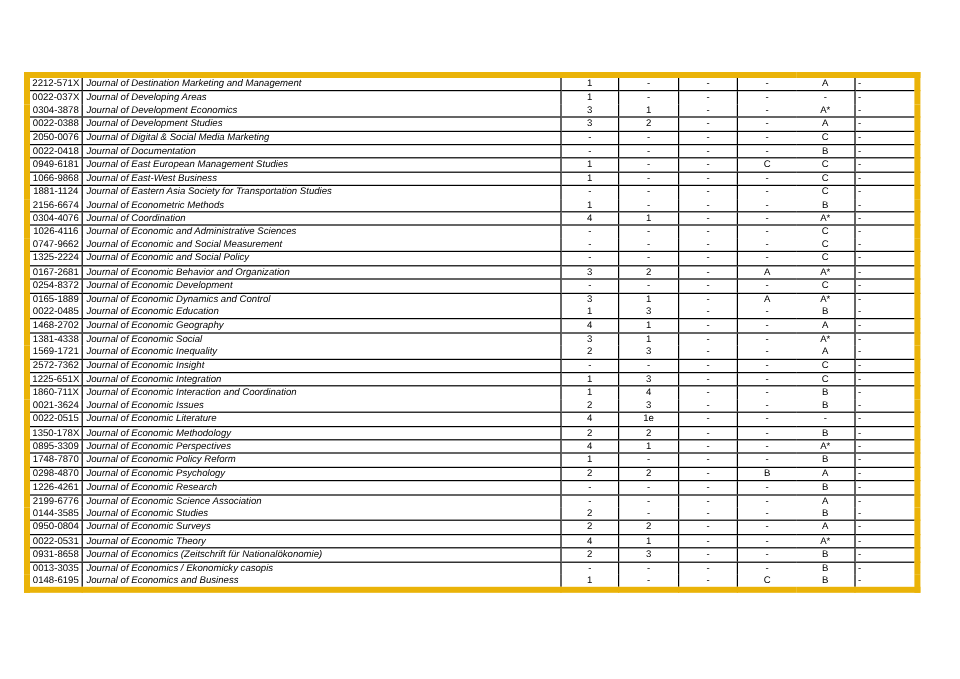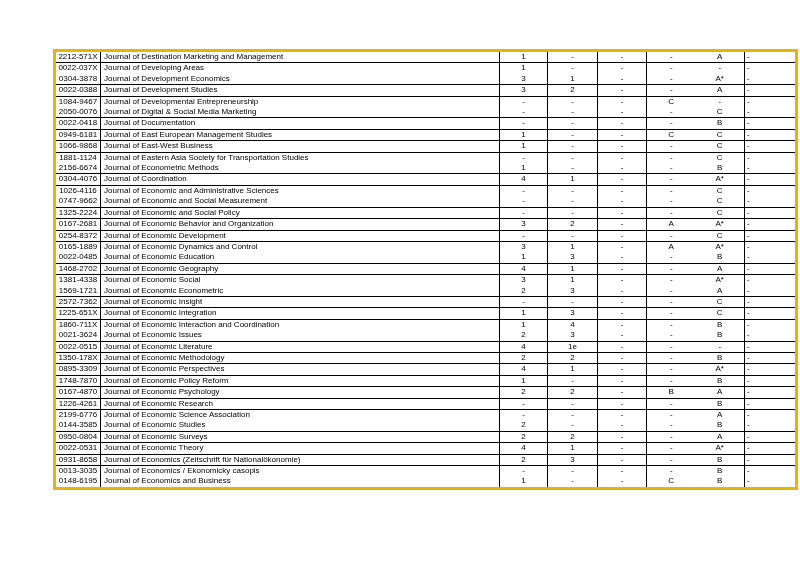--- a/index.html
+++ b/index.html
@@ -11,44 +11,43 @@
     position: relative;
     width: 800px;
     height: 566px;
     background: #ffffff;
     overflow: hidden;
     font-family: "Liberation Sans", sans-serif;
   }
   table.jql {
     position: absolute;
     left: 20px;
-    top: 49px;
+    top: 60px;
     width: 742px;
     border-collapse: collapse;
     table-layout: fixed;
-    border: 3px solid #eab308;
-    margin-left: 33px;
+    border: 5px solid #eab308;
   }
   table.jql td {
     font-size: 8px;
     line-height: 10.4px;
     height: 10.4px;
     padding: 0;
     color: #000000;
     white-space: nowrap;
     overflow: hidden;
     border-left: 1px solid #000000;
     vertical-align: middle;
   }
   
   table.jql td.c5 { border-left: none; }
   table.jql tr.group-end td { border-bottom: 1px solid #000000; }
 
   table.jql td.issn { text-align: center; }
-  table.jql td.name { text-align: left; padding-left: 3px; }
+  table.jql td.name { text-align: left; padding-left: 3px; font-style: italic; }
   table.jql td.c1,
   table.jql td.c2,
   table.jql td.c3,
   table.jql td.c4,
   table.jql td.c5 { text-align: center; }
   table.jql td.c6 { text-align: left; padding-left: 2px; }
 
   col.w-issn { width: 46px; }
   col.w-name { width: 399px; }
   col.w-c1 { width: 48px; }
@@ -107,30 +106,20 @@
         <tr class="group-end">
           <td class="issn">0022-0388</td>
           <td class="name">Journal of Development Studies</td>
           <td class="c1">3</td>
           <td class="c2">2</td>
           <td class="c3">-</td>
           <td class="c4">-</td>
           <td class="c5">A</td>
           <td class="c6">-</td>
         </tr>
-        <tr>
-          <td class="issn">1084-9467</td>
-          <td class="name">Journal of Developmental Entrepreneurship</td>
-          <td class="c1">-</td>
-          <td class="c2">-</td>
-          <td class="c3">-</td>
-          <td class="c4">C</td>
-          <td class="c5">-</td>
-          <td class="c6">-</td>
-        </tr>
         <tr class="group-end">
           <td class="issn">2050-0076</td>
           <td class="name">Journal of Digital &amp; Social Media Marketing</td>
           <td class="c1">-</td>
           <td class="c2">-</td>
           <td class="c3">-</td>
           <td class="c4">-</td>
           <td class="c5">C</td>
           <td class="c6">-</td>
         </tr>
@@ -279,21 +268,21 @@
           <td class="name">Journal of Economic Social</td>
           <td class="c1">3</td>
           <td class="c2">1</td>
           <td class="c3">-</td>
           <td class="c4">-</td>
           <td class="c5">A*</td>
           <td class="c6">-</td>
         </tr>
         <tr class="group-end">
           <td class="issn">1569-1721</td>
-          <td class="name">Journal of Economic Econometric</td>
+          <td class="name">Journal of Economic Inequality</td>
           <td class="c1">2</td>
           <td class="c2">3</td>
           <td class="c3">-</td>
           <td class="c4">-</td>
           <td class="c5">A</td>
           <td class="c6">-</td>
         </tr>
         <tr class="group-end">
           <td class="issn">2572-7362</td>
           <td class="name">Journal of Economic Insight</td>
@@ -368,21 +357,21 @@
           <td class="issn">1748-7870</td>
           <td class="name">Journal of Economic Policy Reform</td>
           <td class="c1">1</td>
           <td class="c2">-</td>
           <td class="c3">-</td>
           <td class="c4">-</td>
           <td class="c5">B</td>
           <td class="c6">-</td>
         </tr>
         <tr class="group-end">
-          <td class="issn">0167-4870</td>
+          <td class="issn">0298-4870</td>
           <td class="name">Journal of Economic Psychology</td>
           <td class="c1">2</td>
           <td class="c2">2</td>
           <td class="c3">-</td>
           <td class="c4">B</td>
           <td class="c5">A</td>
           <td class="c6">-</td>
         </tr>
         <tr class="group-end">
           <td class="issn">1226-4261</td>

